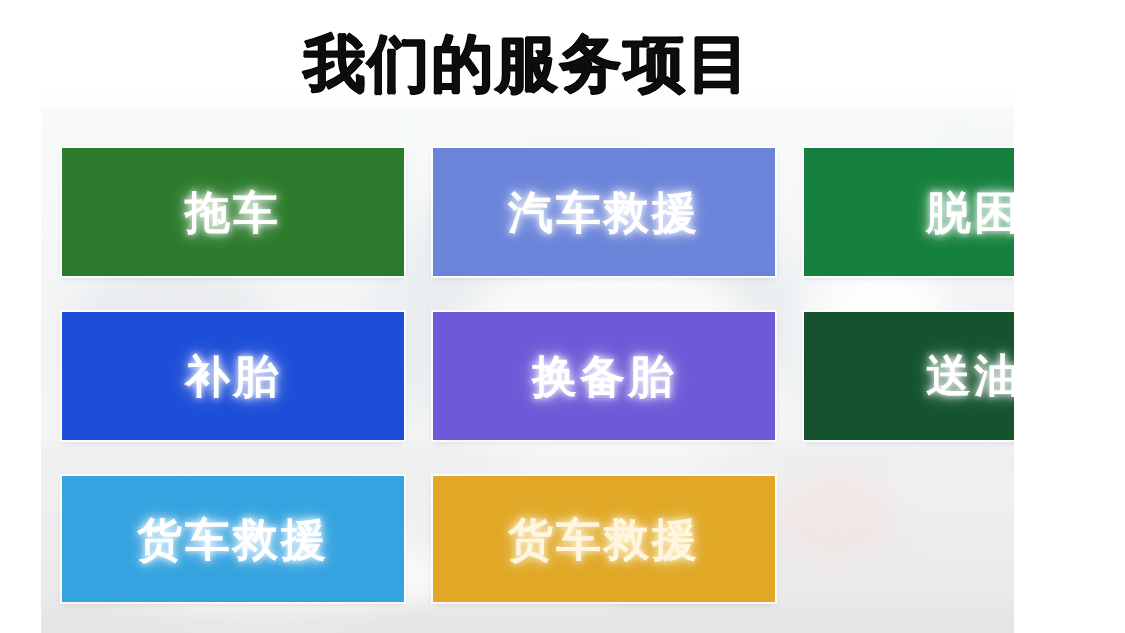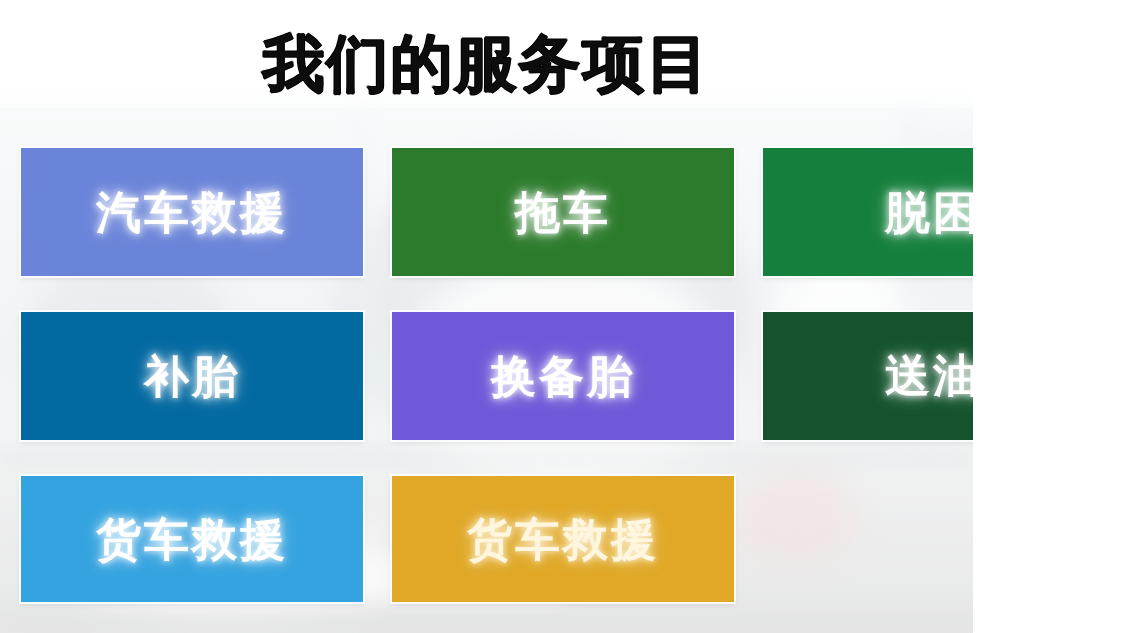--- a/index.html
+++ b/index.html
@@ -7,20 +7,21 @@
     padding: 0;
     background: #ffffff;
   }
   #stage {
     position: relative;
     width: 973px;
     height: 633px;
     overflow: hidden;
     background: #f4f6f6;
     font-family: "Liberation Sans", "DejaVu Sans", sans-serif;
+    margin-left: 41px;
   }
 
   
   #bg-photo {
     position: absolute;
     inset: 0;
     z-index: 0;
   }
   #bg-photo .band {
     position: absolute;
@@ -153,31 +154,31 @@
     <div class="streak streak-5"></div>
   </div>
   <div id="bg-wash"></div>
 
   <div id="title-bar">
     <h1 id="page-title">我们的服务项目</h1>
   </div>
 
   <div id="service-grid">
 
+    <div class="tile" style="background: rgb(44, 123, 44);">
+      <span class="tile-label" style="color: rgb(255, 255, 255);">拖车</span>
+    </div>
     <div class="tile" style="background: rgb(106, 132, 217);">
       <span class="tile-label" style="color: rgb(255, 255, 255);">汽车救援</span>
-    </div>
-    <div class="tile" style="background: rgb(44, 123, 44);">
-      <span class="tile-label" style="color: rgb(255, 255, 255);">拖车</span>
     </div>
     <div class="tile" style="background: #15803d;">
       <span class="tile-label" style="color: rgb(255, 255, 255);">脱困</span>
     </div>
 
-    <div class="tile" style="background: #0369a1;">
+    <div class="tile" style="background: #1d4ed8;">
       <span class="tile-label" style="color: rgb(255, 255, 255);">补胎</span>
     </div>
     <div class="tile" style="background: rgb(112, 89, 216);">
       <span class="tile-label" style="color: rgb(255, 255, 255); text-align: right;">换备胎</span>
     </div>
     <div class="tile" style="background: #14532d; font-family: Liberation Serif, serif;">
       <span class="tile-label" style="color: rgb(255, 255, 255);">送油</span>
     </div>
 
     <div class="tile" style="background: rgb(52, 163, 224); justify-content: center;">

